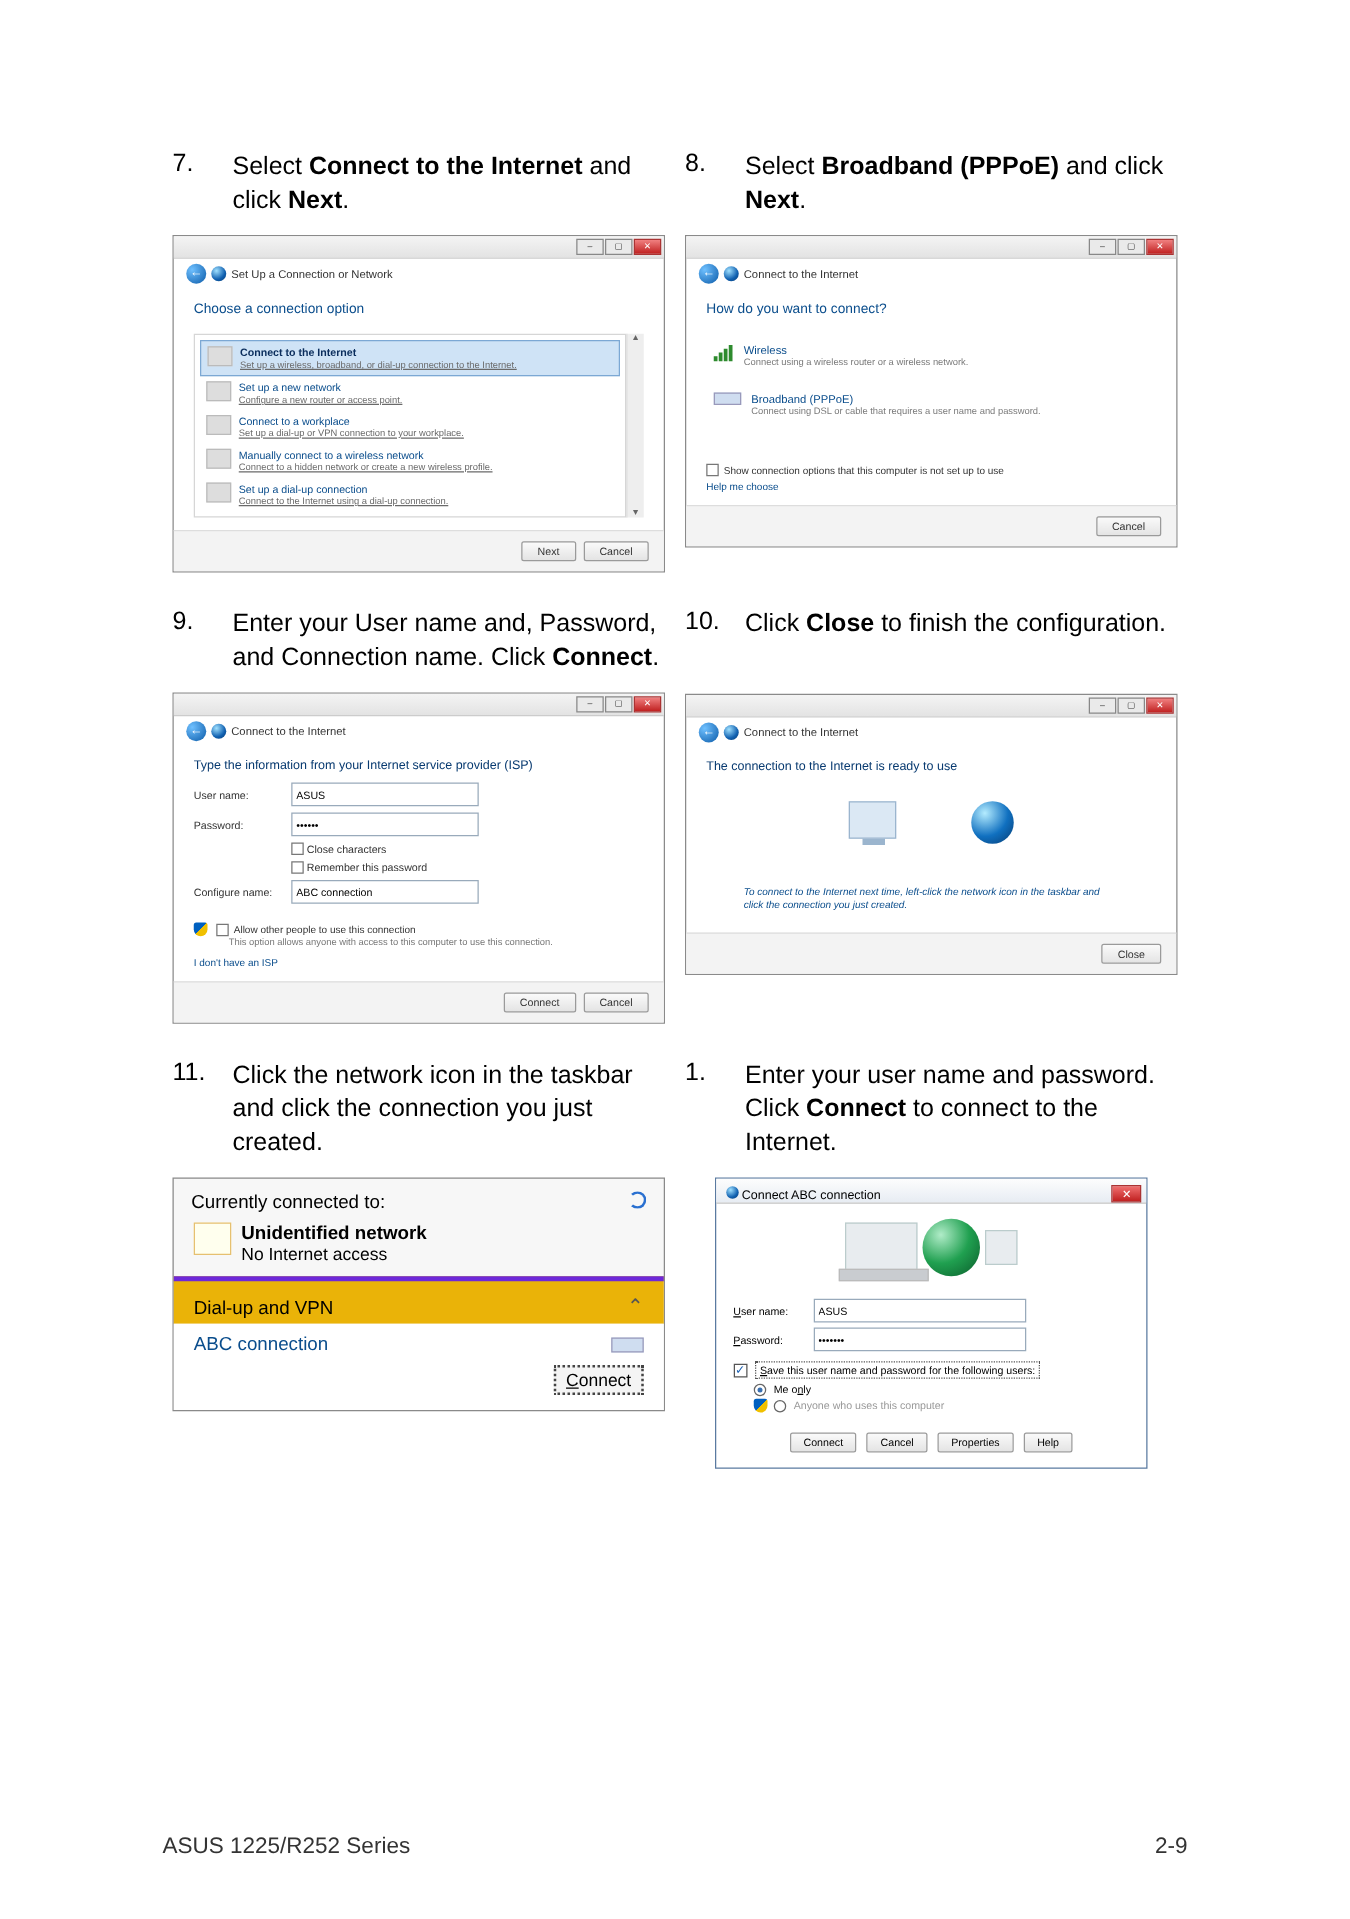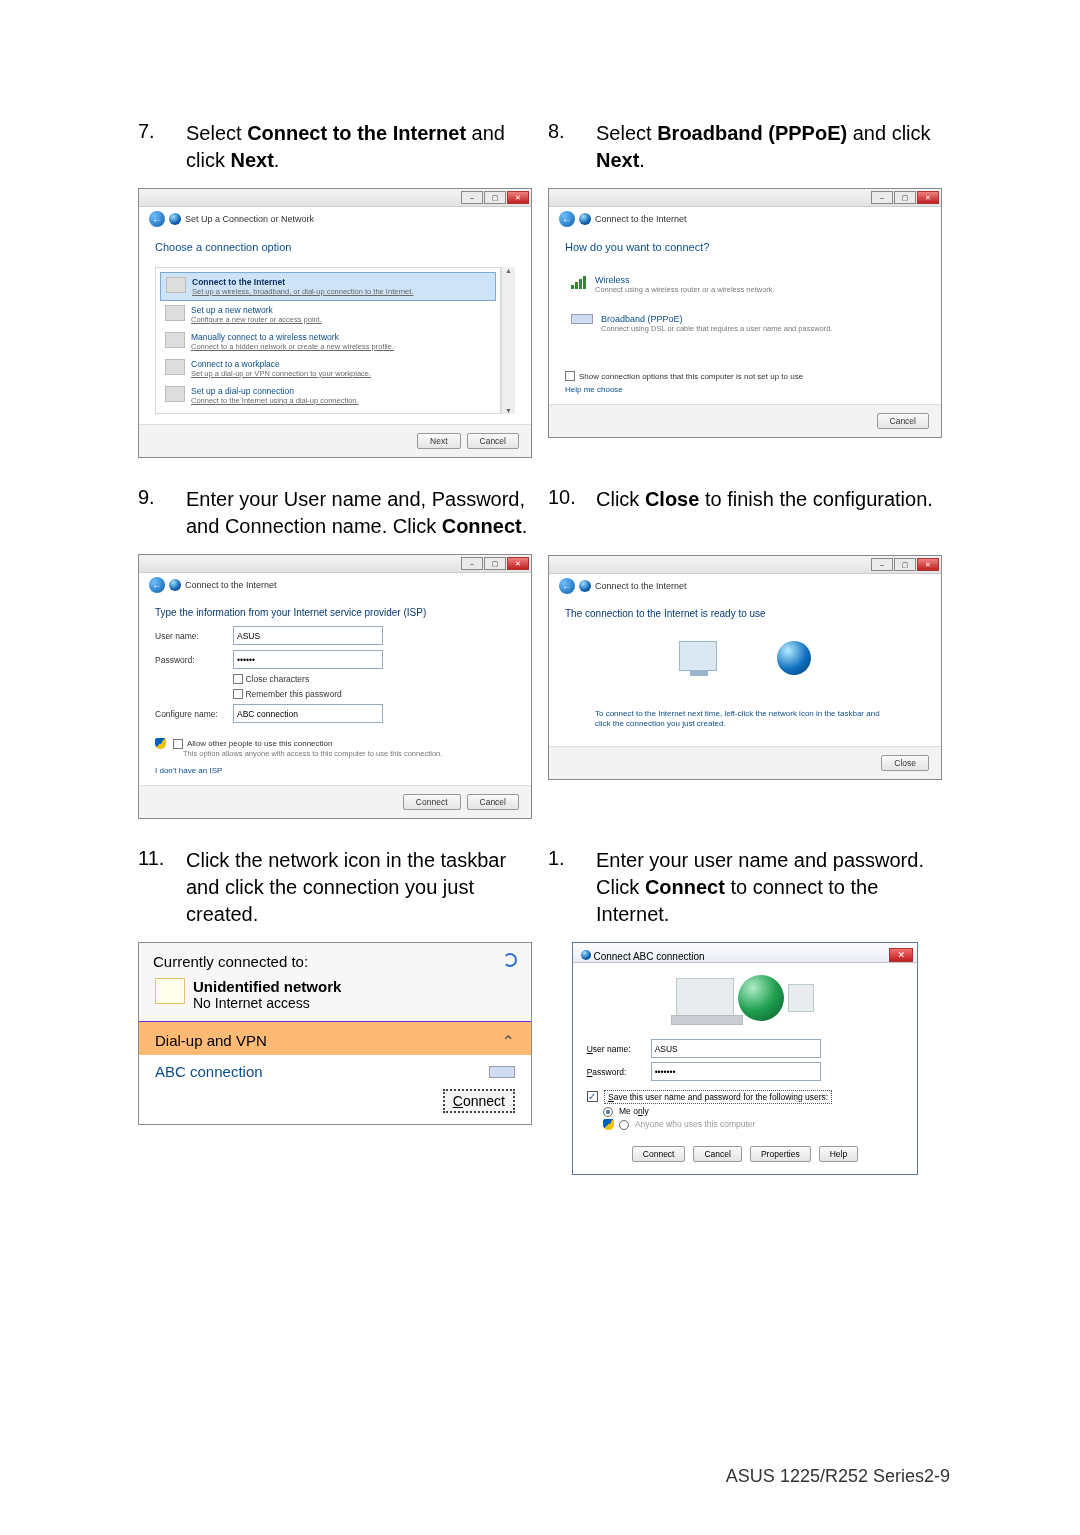--- a/index.html
+++ b/index.html
@@ -84,33 +84,33 @@
   
   .form-row { display:flex; align-items:center; margin:5px 0; font-size:8.5px; }
   .form-row .lbl { width:78px; }
   .inp { border:1px solid #9ab; background:#fff; height:19px; padding:0 3px; font-size:8.5px; flex:1; max-width:150px; }
 
   
   .ready-imgs { display:flex; justify-content:center; gap:60px; padding:14px 0 30px 0; }
   .pc-ico { width:38px; height:30px; background:#dbe8f4; border:1px solid #9bb5ce; position:relative; }
   .pc-ico::after { content:""; position:absolute; bottom:-6px; left:10px; width:18px; height:5px; background:#9bb5ce; }
   .globe-big { width:34px; height:34px; border-radius:50%; background: radial-gradient(circle at 32% 28%, #b4ecff, #1070c0 55%, #063a70 100%); }
-  .tip { color:#0a4d8c; font-size:8px; line-height:1.3; padding:4px 30px 6px 30px; }
+  .tip { color:#0a4d8c; font-size:8px; line-height:1.3; padding:4px 30px 6px 30px;font-style:italic; }
 
   
   .flyout {
     border:1px solid #8a8a8a;
     background:#f7f7f7;
     width: 100%;
     margin-top: 6px;
   }
   .flyout .hdr { padding:10px 14px 8px 14px; font-size:15px; display:flex; justify-content:space-between; align-items:flex-start; }
   .flyout .netline { display:flex; align-items:flex-start; gap:8px; padding:0 16px 10px 16px; }
   .netline .ico { width:30px; height:26px; flex-shrink:0; background:#ffe; border:1px solid #e6c070; }
-  .flyout .sect { padding:10px 16px 4px 16px; font-size:15px; display:flex; justify-content:space-between; align-items:flex-start; background:#fdba74; border-top:1px solid #6d28d9; }
+  .flyout .sect { padding:10px 16px 4px 16px; font-size:15px; display:flex; justify-content:space-between; align-items:flex-end; background:#eab308; border-top:4px solid #6d28d9; }
   .flyout .row { padding:8px 16px 12px 16px; font-size:15px; color:#0a4d8c; display:flex; justify-content:space-between; align-items:center; background:#fff; }
   .flyout .btnrow { padding:0 16px 14px 0; text-align:right; background:#fff; }
   .flyout .btn2 { border:2px dotted #444; padding:2px 8px; font-size:14px; background:#f4f4f4; }
   .chev { font-size:16px; color:#555; }
   .mini-dsl { width:26px; height:12px; background:#cfddf0; border:1px solid #99b; display:inline-block; }
 
   
   .dlg12 {
     border:1px solid #5a7aa0;
     width: 88%;
@@ -127,21 +127,21 @@
   .dlg12 .form-row { padding:0 14px; margin:4px 0; }
   .dlg12 .inp { max-width:170px; }
   .dotted-lbl { border:1px dotted #555; padding:1px 3px; }
   .radio { width:10px; height:10px; border:1px solid #666; border-radius:50%; display:inline-block; vertical-align:middle; margin-right:4px; }
   .radio.on::after{ content:""; display:block; width:4px; height:4px; background:#3a70b0; border-radius:50%; margin:2px; }
   .dlg12 .btnrow { display:flex; gap:8px; justify-content:center; padding:10px 0 12px 0; }
   .dlg12 .btn { padding:2px 10px; }
   .shield { width:11px; height:11px; display:inline-block; background: linear-gradient(135deg,#0060c0 50%,#f0c000 50%); border-radius:2px 2px 50% 50%; vertical-align:middle; margin-right:3px; }
   .check-on { display:inline-block; width:11px; height:11px; border:1px solid #555; background:#fff; color:#1a5fb0; font-size:10px; line-height:9px; text-align:center; margin-right:4px; }
 
-  .footer { position:absolute; bottom:48px; left:130px; right:130px; display:flex; justify-content:flex-end; font-size:18px; color:#333; }
+  .footer { position:absolute; bottom:48px; left:130px; right:130px; display:flex; justify-content:space-between; font-size:18px; color:#333; }
   .refresh-ico { display:inline-block; width:14px; height:14px; position:relative; }
   .refresh-ico::before { content:""; position:absolute; inset:0; border:2px solid #2a70d0; border-left-color:transparent; border-radius:50%; }
 </style>
 </head>
 <body>
 
 <div class="steps">
 
   <div class="col">
     <div class="step-row">
@@ -175,29 +175,29 @@
             <div class="opt">
               <div class="opt-icobox"></div>
               <div>
                   <div class="opt-title">Set up a new network</div>
                   <div class="opt-desc">Configure a new router or access point.</div>
                 </div>
             </div>
             <div class="opt">
               <div class="opt-icobox"></div>
               <div>
-                  <div class="opt-title">Manually connect to a wireless network</div>
-                  <div class="opt-desc">Connect to a hidden network or create a new wireless profile.</div>
+                  <div class="opt-title">Connect to a workplace</div>
+                  <div class="opt-desc">Set up a dial-up or VPN connection to your workplace.</div>
                 </div>
             </div>
             <div class="opt">
               <div class="opt-icobox"></div>
               <div>
-                  <div class="opt-title">Connect to a workplace</div>
-                  <div class="opt-desc">Set up a dial-up or VPN connection to your workplace.</div>
+                  <div class="opt-title">Manually connect to a wireless network</div>
+                  <div class="opt-desc">Connect to a hidden network or create a new wireless profile.</div>
                 </div>
             </div>
             <div class="opt">
               <div class="opt-icobox"></div>
               <div>
                   <div class="opt-title">Set up a dial-up connection</div>
                   <div class="opt-desc">Connect to the Internet using a dial-up connection.</div>
                 </div>
             </div>
           </div>

